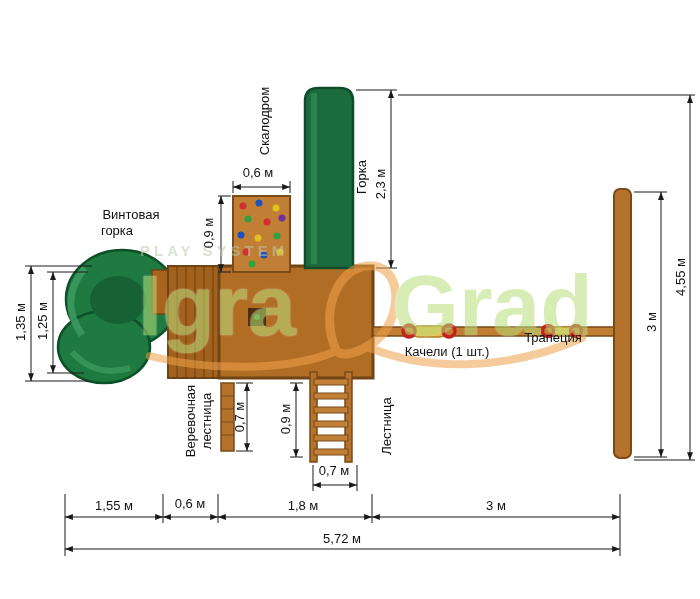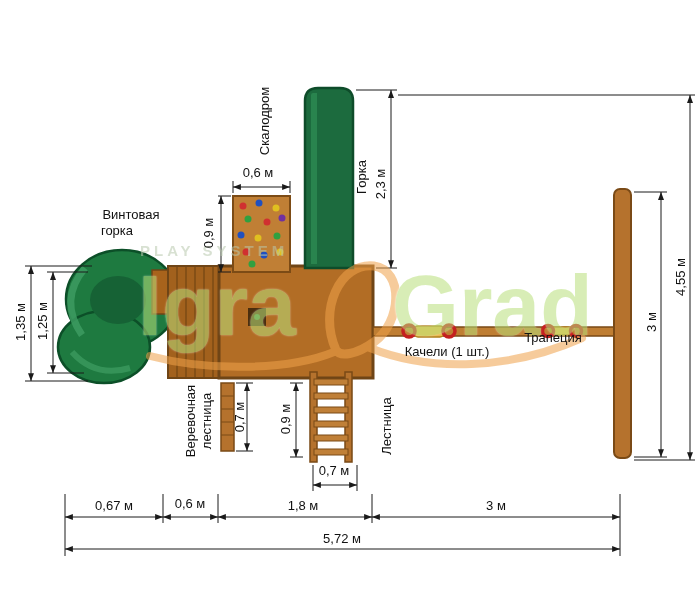--- a/index.html
+++ b/index.html
@@ -166,19 +166,19 @@
   <div class="lbl" style="left:258px;top:172px">0,6 м</div>
   <div class="lbl v" style="left:208px;top:233px">0,9 м</div>
   <div class="lbl v" style="left:380px;top:184px">2,3 м</div>
   <div class="lbl v" style="left:680px;top:277px">4,55 м</div>
   <div class="lbl v" style="left:651px;top:322px">3 м</div>
   <div class="lbl v" style="left:20px;top:322px">1,35 м</div>
   <div class="lbl v" style="left:42px;top:321px">1,25 м</div>
   <div class="lbl v" style="left:239px;top:417px">0,7 м</div>
   <div class="lbl v" style="left:285px;top:419px">0,9 м</div>
   <div class="lbl" style="left:334px;top:470px">0,7 м</div>
-  <div class="lbl" style="left:114px;top:505px">0,67 м</div>
+  <div class="lbl" style="left:114px;top:505px">1,55 м</div>
   <div class="lbl" style="left:190px;top:503px">0,6 м</div>
   <div class="lbl" style="left:303px;top:505px">1,8 м</div>
   <div class="lbl" style="left:496px;top:505px">3 м</div>
   <div class="lbl" style="left:342px;top:538px">5,72 м</div>
 
 </div>
 
 </body></html>

